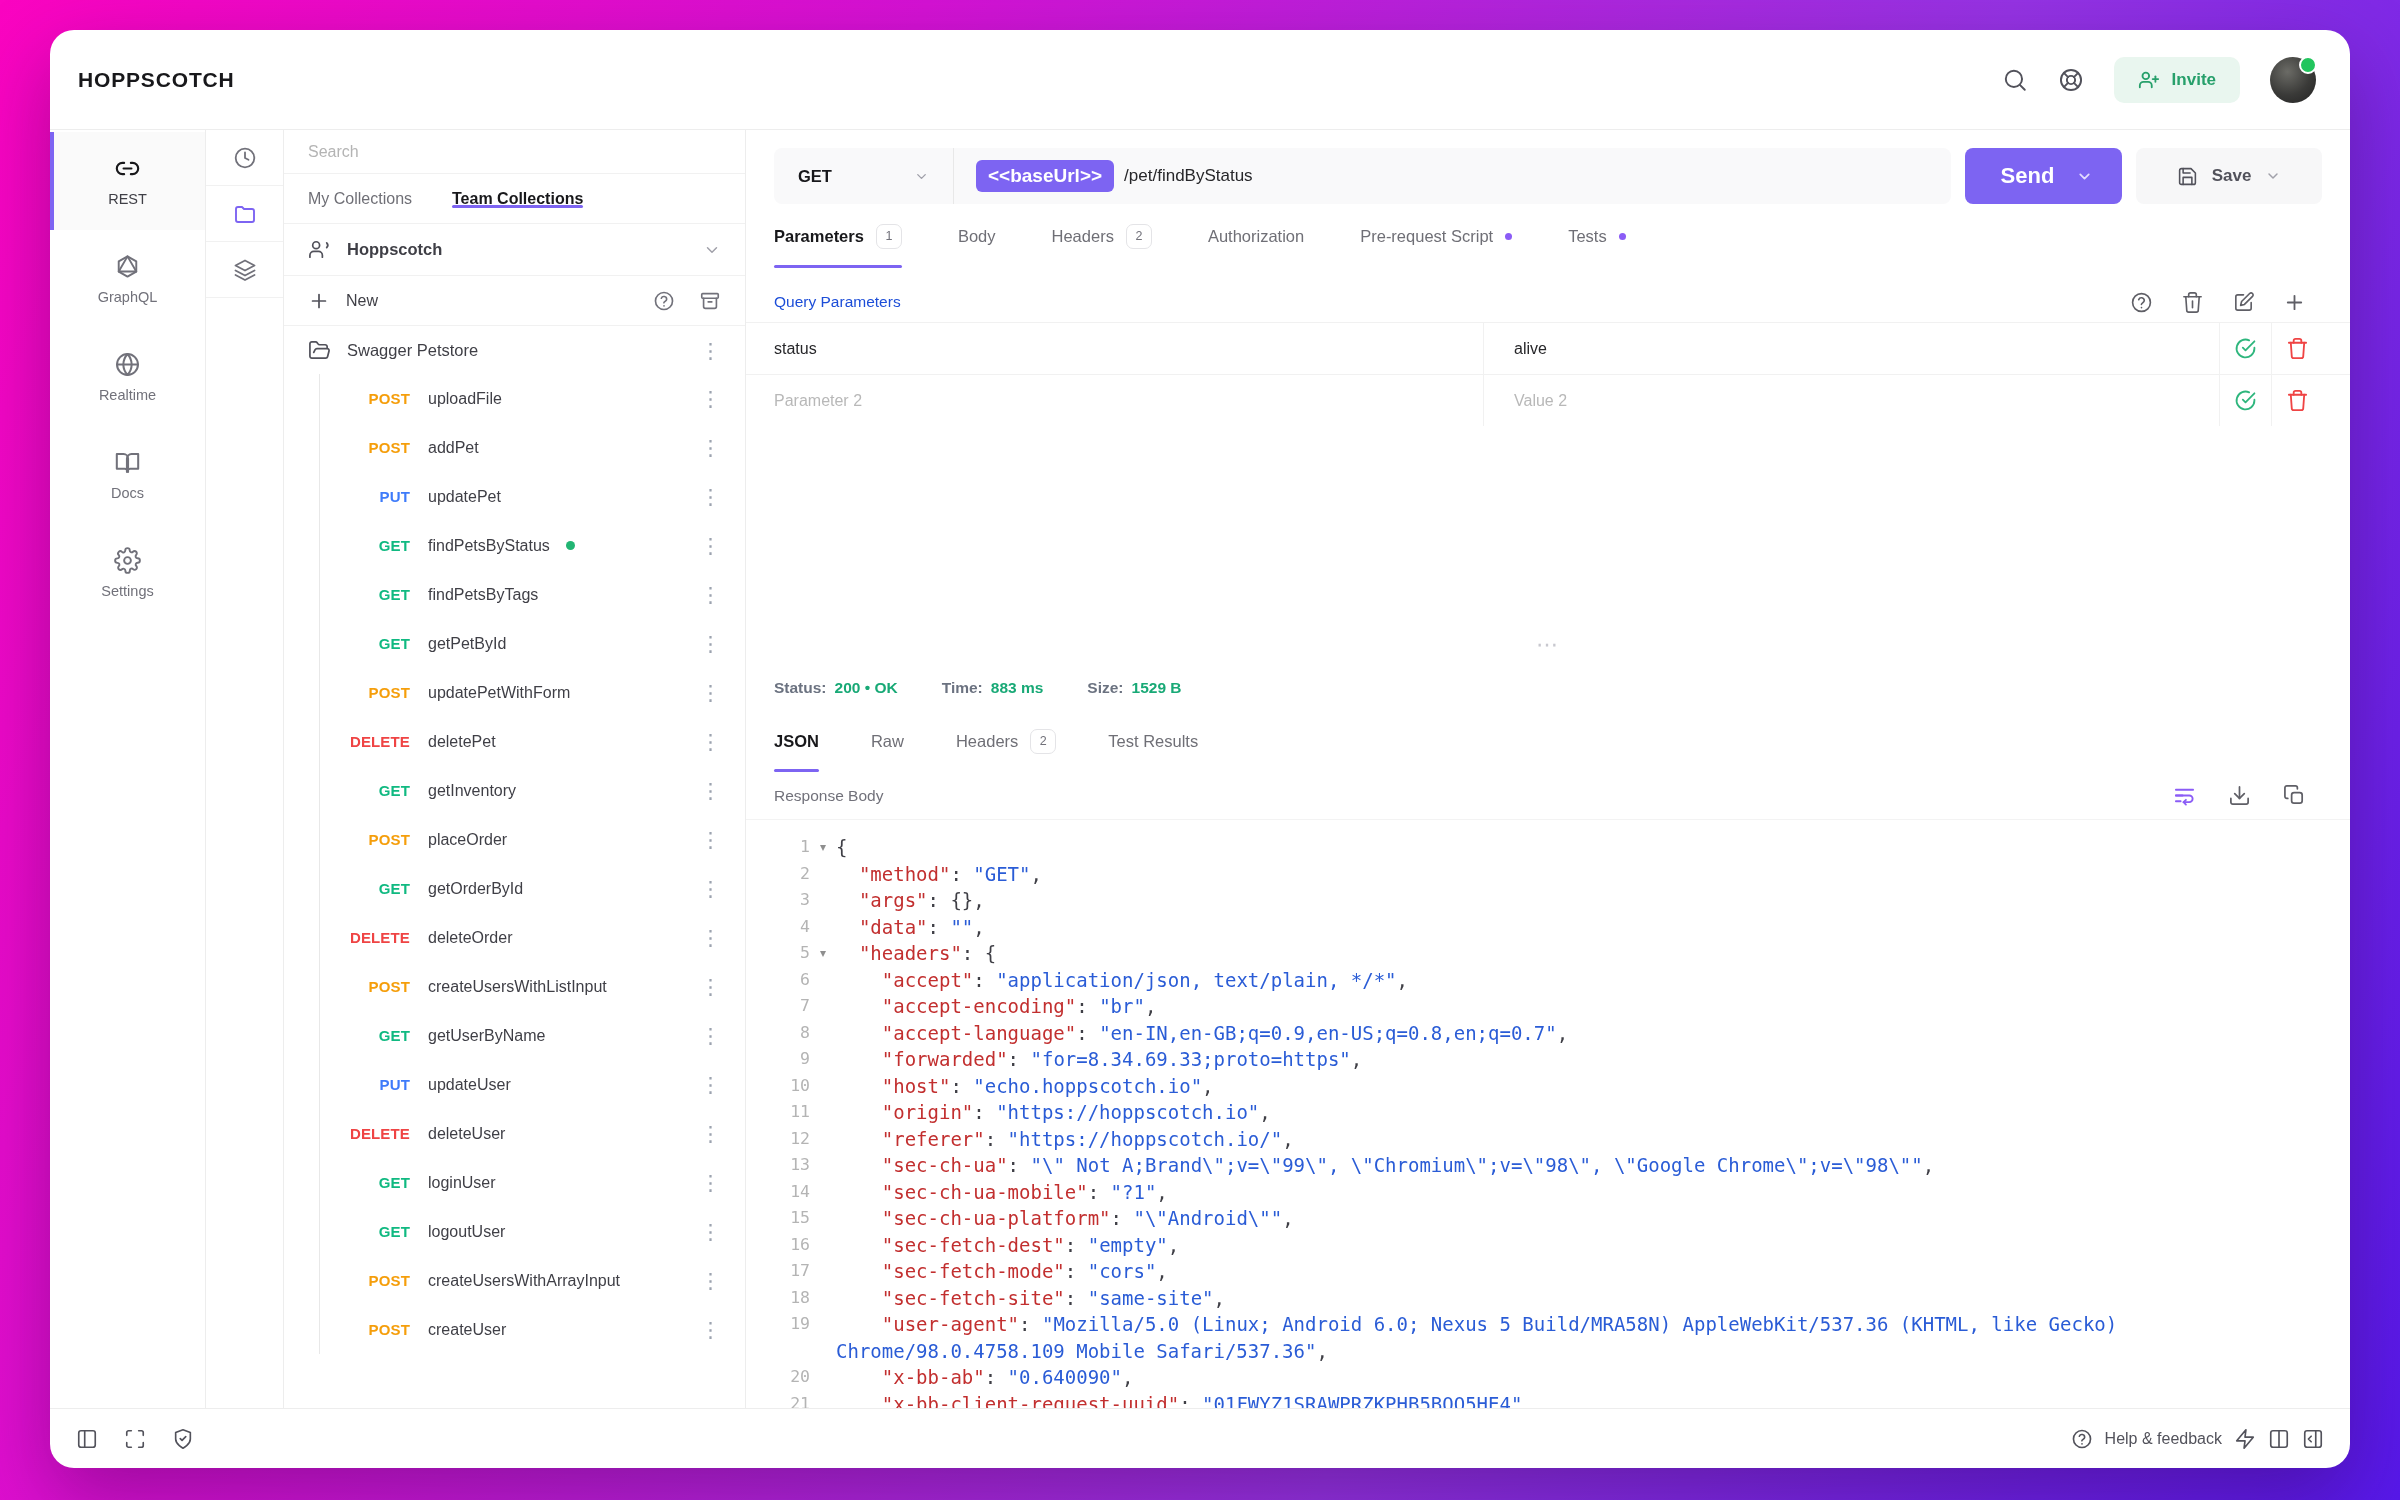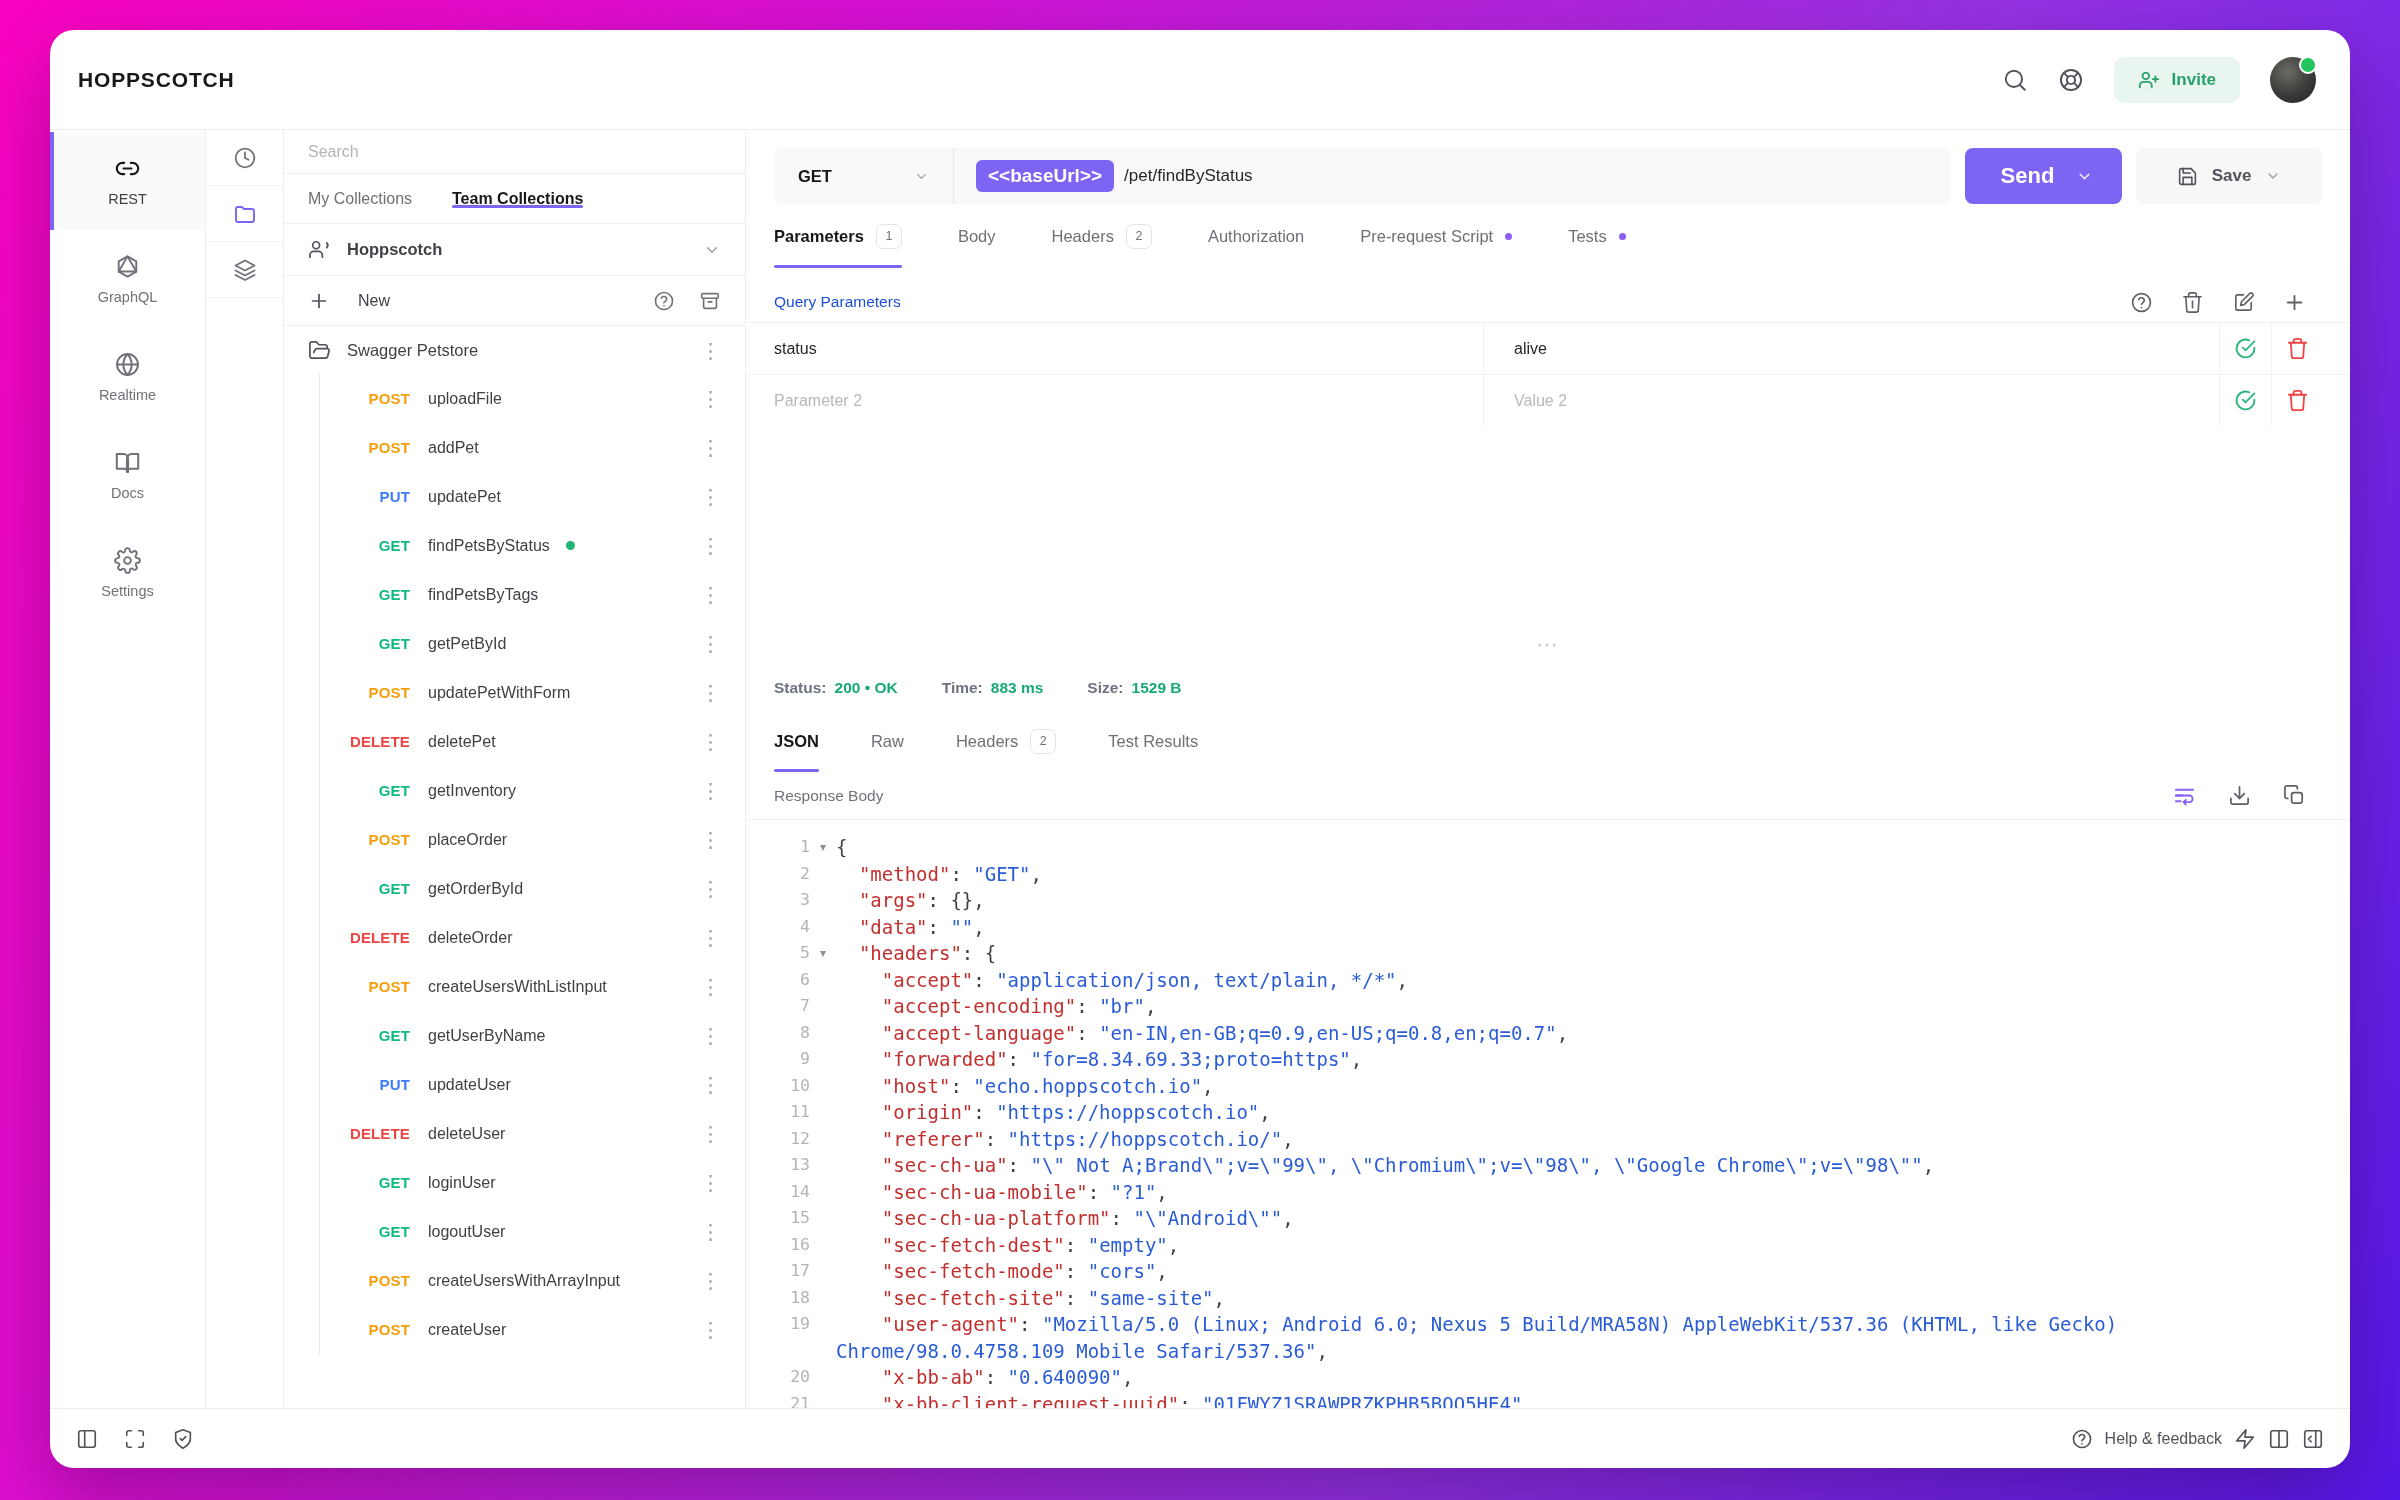--- a/index.html
+++ b/index.html
@@ -56,21 +56,21 @@
   .search-row{height:44px;flex:0 0 auto;display:flex;align-items:center;padding:0 24px;border-bottom:1px solid var(--line2);}
   .search-input{border:none;outline:none;width:100%;font-size:16px;font-family:inherit;color:var(--txt);background:transparent;}
   .search-input::placeholder{color:#b4b4b4;}
   .col-tabs{height:50px;flex:0 0 auto;display:flex;align-items:center;gap:40px;padding:0 24px;border-bottom:1px solid var(--line2);}
   .col-tab{display:flex;align-items:center;font-size:16px;color:#6f6f76;font-weight:500;position:relative;cursor:pointer;}
   .col-tab.active{color:#18181b;font-weight:700;}
   .col-tab.active::after{content:'';position:absolute;left:0;right:0;bottom:0;height:3px;background:var(--accent);border-radius:2px;}
   .team-row{height:52px;flex:0 0 auto;display:flex;align-items:center;gap:16px;padding:0 24px;border-bottom:1px solid var(--line2);color:#52525b;cursor:pointer;}
   .team-name{font-size:16.5px;font-weight:600;color:#3f3f46;}
   .team-row .chev{margin-left:auto;color:#a1a1aa;}
-  .new-row{height:50px;flex:0 0 auto;display:flex;align-items:center;gap:28px;padding:0 24px;border-bottom:1px solid var(--line2);color:#52525b;}
+  .new-row{height:50px;flex:0 0 auto;display:flex;align-items:center;gap:16px;padding:0 24px;border-bottom:1px solid var(--line2);color:#52525b;}
   .new-label{font-size:16px;font-weight:500;color:#3f3f46;}
   .new-row .right-icons{margin-left:auto;display:flex;gap:24px;color:#71717a;}
   .col-list{flex:1;min-height:0;overflow:hidden;}
   .folder-row{height:48px;display:flex;align-items:center;gap:16px;padding:0 22px 0 24px;color:#52525b;cursor:pointer;}
   .folder-name{font-size:16.5px;font-weight:500;color:#3f3f46;}
   .kebab{margin-left:auto;color:#9ca3af;font-size:21px;line-height:1;cursor:pointer;padding:0 2px;}
   .requests{margin-left:35px;border-left:1px solid #e8e8e8;}
   .req-row{height:49px;display:flex;align-items:center;padding:0 22px 0 12px;cursor:pointer;}
   .req-method{width:78px;text-align:right;font-size:15px;font-weight:700;letter-spacing:.01em;}
   .m-GET{color:var(--green);} .m-POST{color:var(--post);} .m-PUT{color:var(--put);} .m-DELETE{color:var(--del);}

